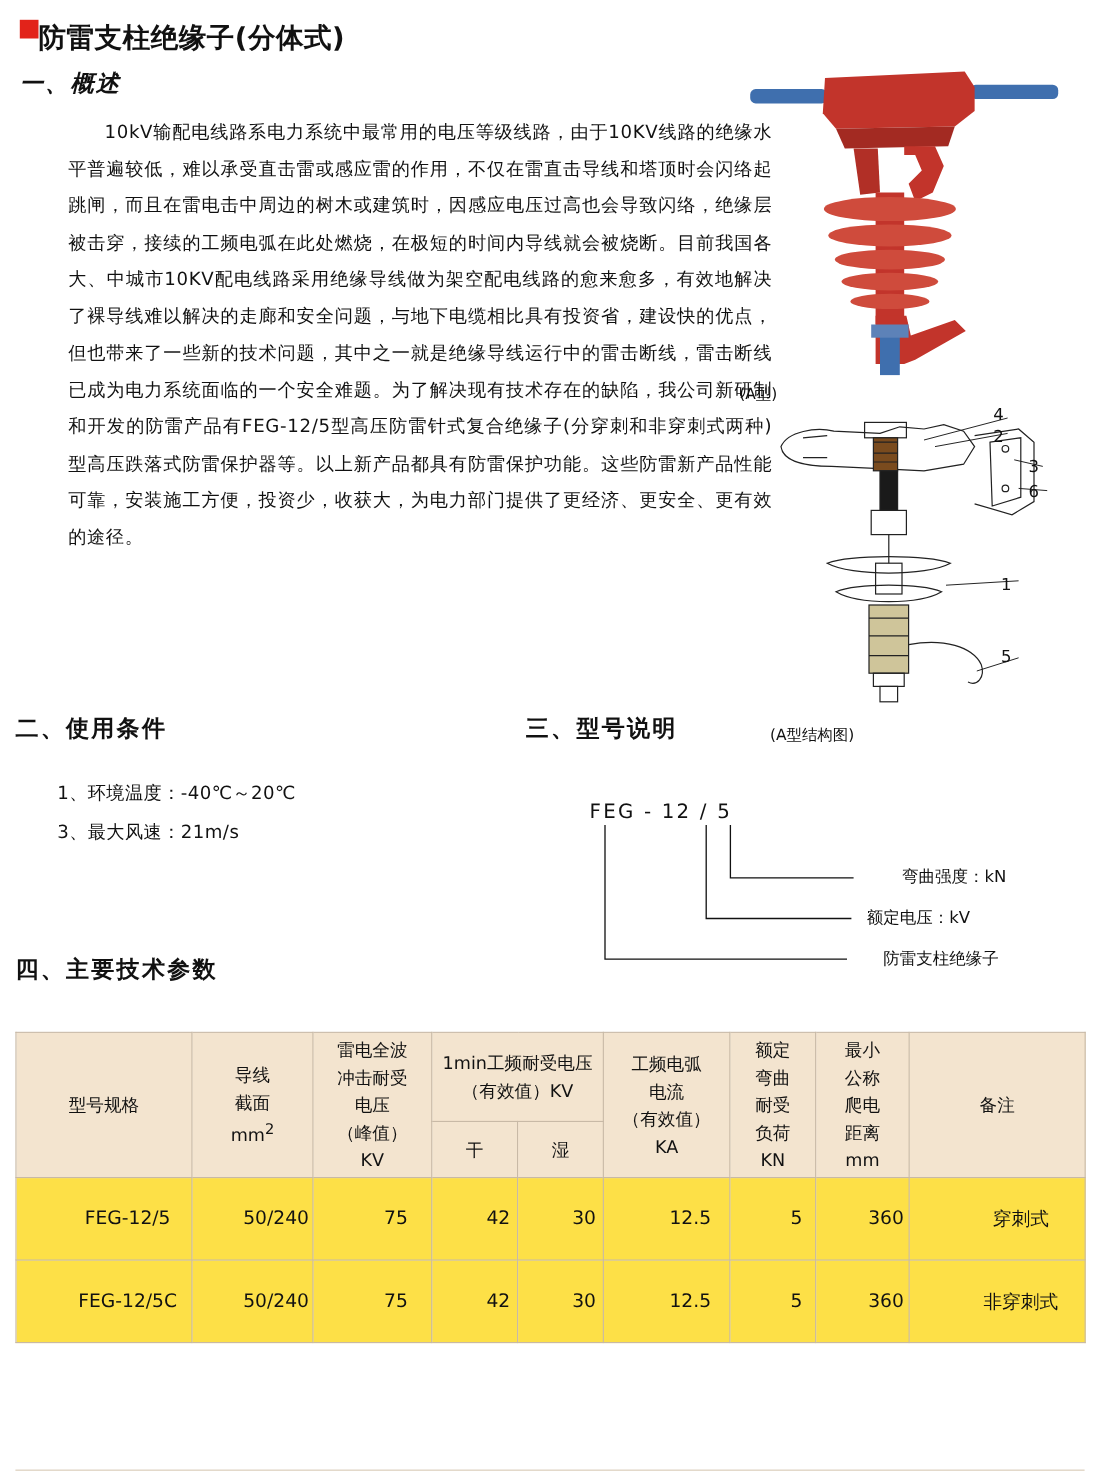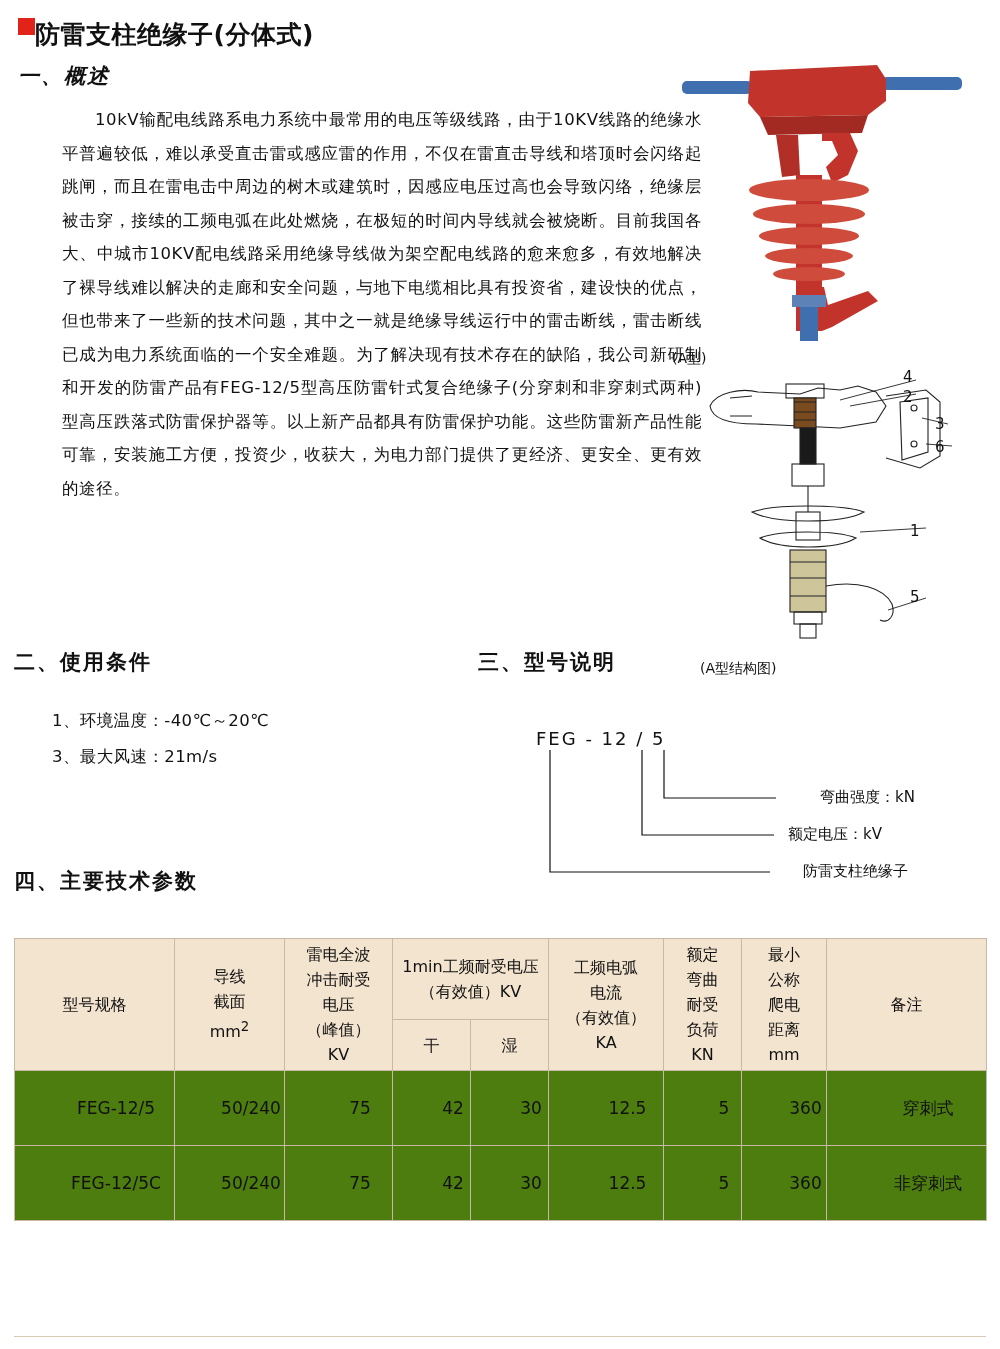--- a/index.html
+++ b/index.html
@@ -157,21 +157,21 @@
     font-size: 16px;
     font-weight: normal;
     color: #111;
   }
   table.spec thead th {
     background: #f3e4cf;
     line-height: 25px;
     padding: 3px 2px;
   }
   table.spec tbody td {
-    background: #4d7c0f;
+    background: #fde047;
     height: 72px;
     font-size: 17px;
     padding-left: 44px;
   }
   .hdr-sub { height: 44px; }
   .bottom-rule {
     position: absolute;
     left: 14px;
     top: 1336px;
     width: 972px;

